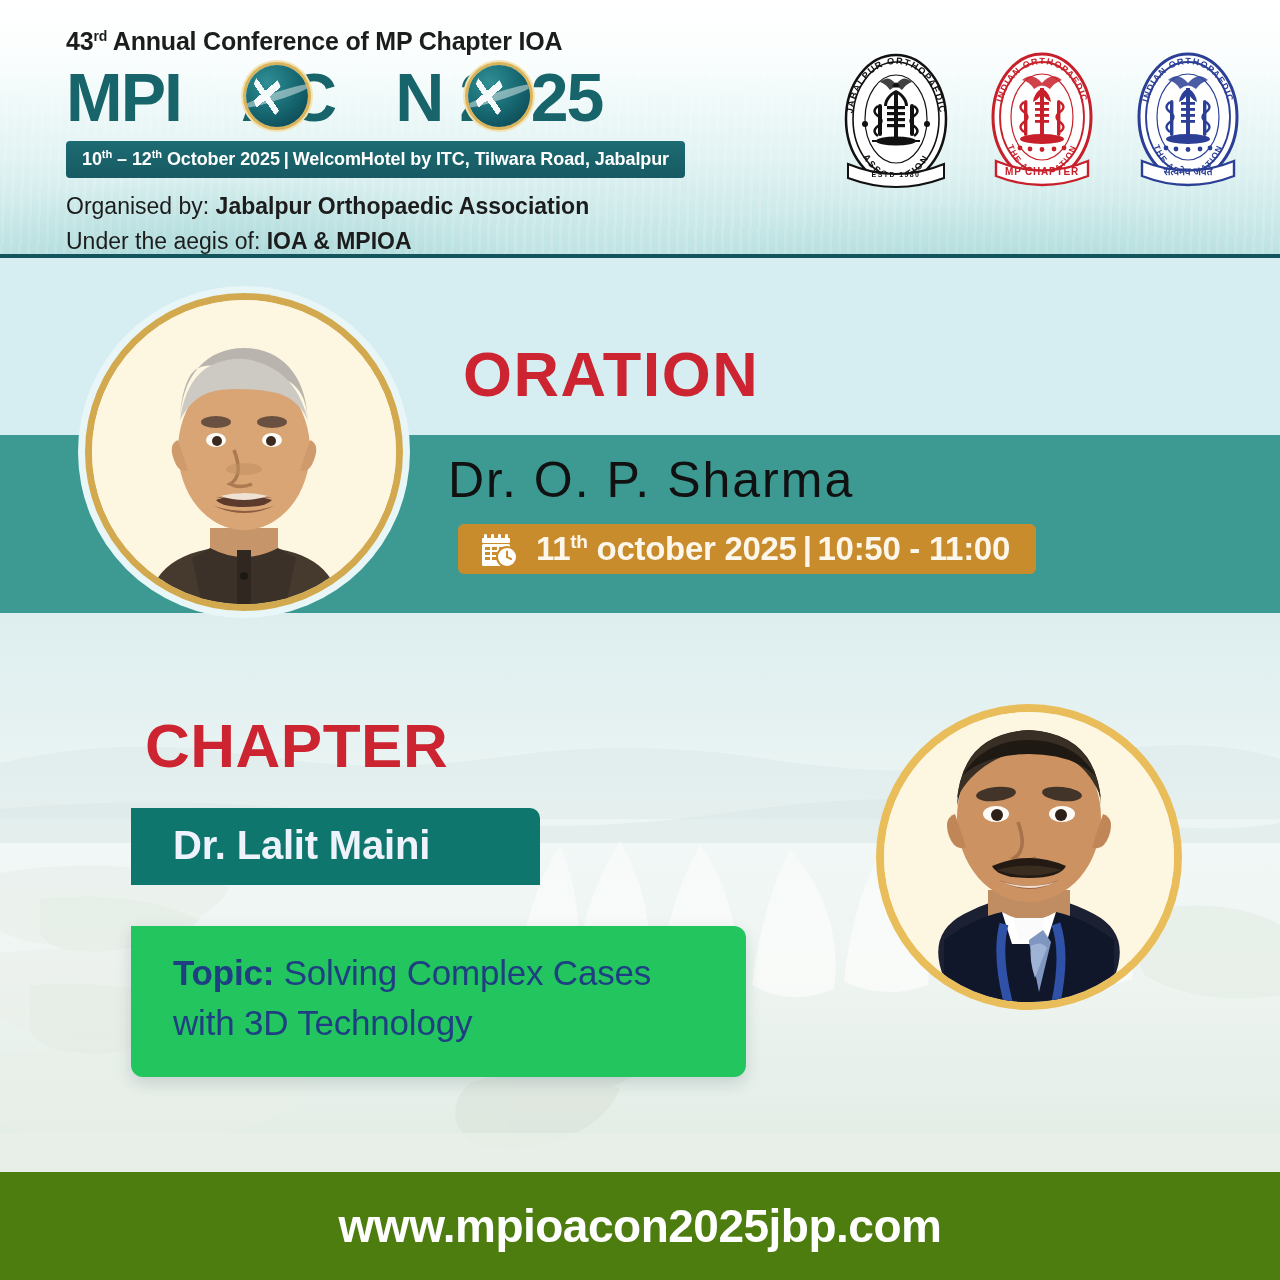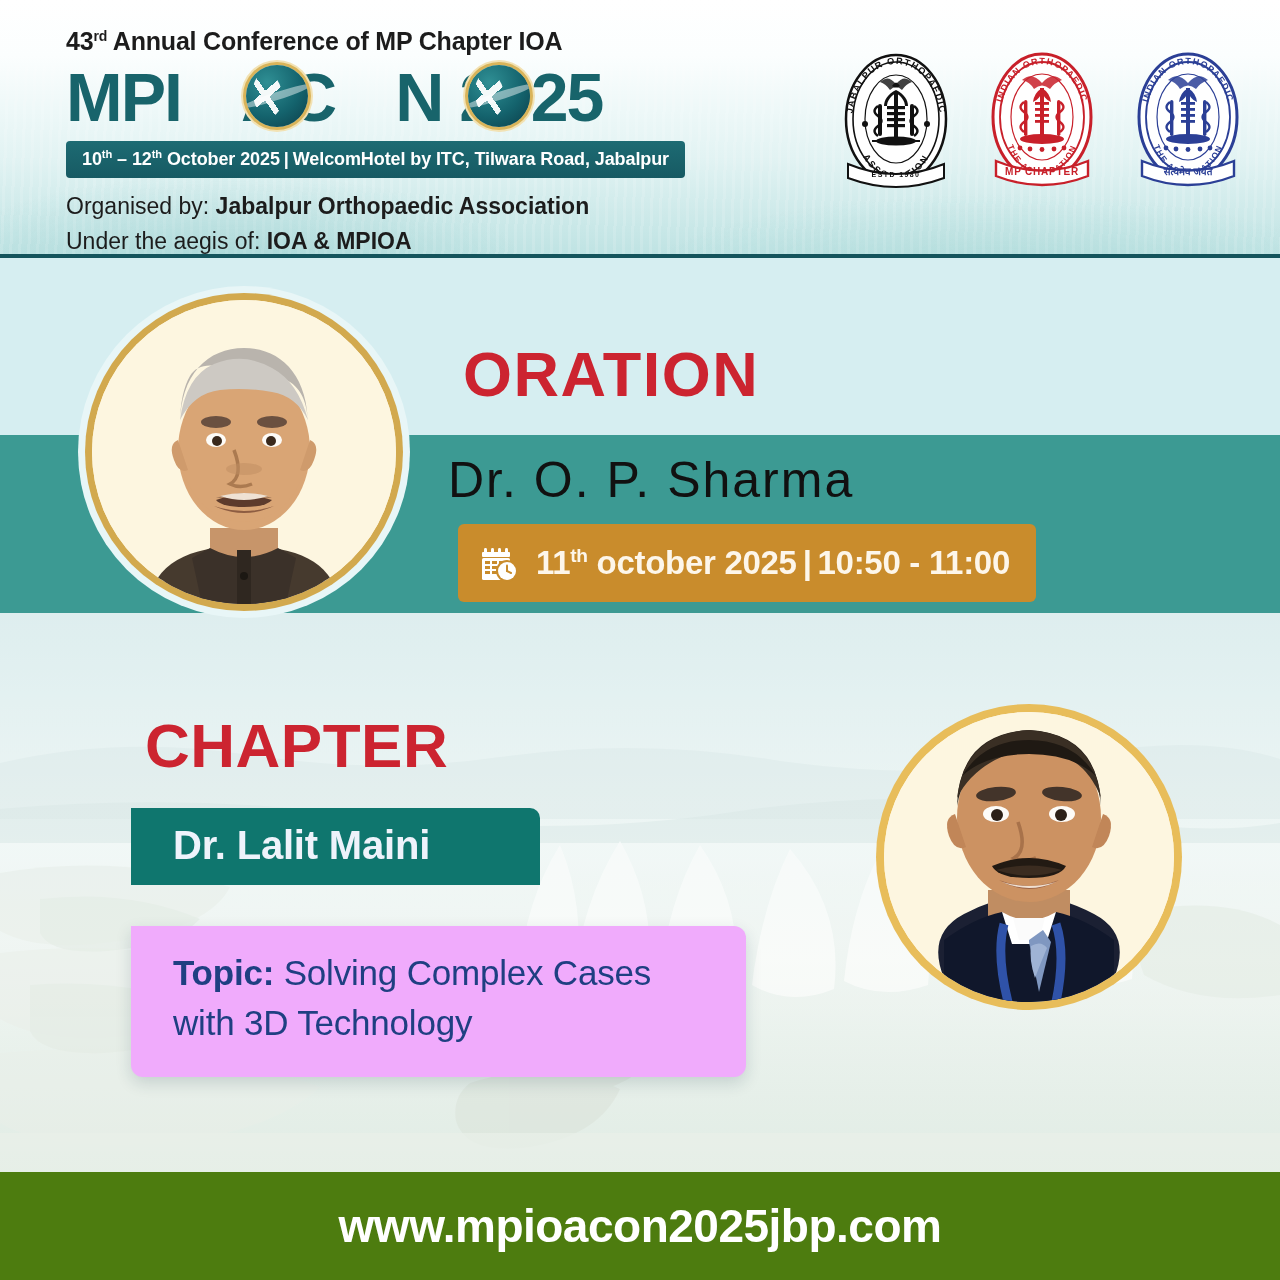--- a/index.html
+++ b/index.html
@@ -114,21 +114,21 @@
     font-size:63px; font-weight:bold; color:#cc2430;
     letter-spacing:1.5px; line-height:1;margin-top:9px;
   }
   .orator-name-1 {
     position:absolute; left:448px; top:455px;
     font-size:50px; color:#111111; letter-spacing:2px; line-height:1;
     font-weight:normal;
   }
   .date-badge {
     position:absolute; left:458px; top:524px;
-    height:78px; background:#c98c2c; border-radius:6px;
+    height:50px; background:#c98c2c; border-radius:6px;
     display:flex; align-items:center; gap:16px; padding:0 26px 0 22px;
   }
   .cal-icon { width:40px; height:40px; flex:0 0 40px; }
   .date-text {
     font-size:33px; font-weight:bold; color:#fdf6ea; white-space:nowrap;
     letter-spacing:-.3px;
   }
   .date-text sup { font-size:.58em; vertical-align:super; }
   .date-text .bar { padding:0 6px; }
 
@@ -151,21 +151,21 @@
     position:absolute; left:131px; top:808px; width:409px;
     background:#0f766e; border-radius:0 10px 0 0;
     padding:14px 26px 16px 42px; z-index:4;
   }
   .navy-box div {
     font-size:40px; font-weight:bold; color:#eef3fb; line-height:1.18;
     letter-spacing:-.2px; white-space:nowrap;
   }
   .topic-card {
     position:absolute; left:131px; top:926px; width:615px;
-    background:#f0abfc; border-radius:0 12px 12px 12px;
+    background:#22c55e; border-radius:0 12px 12px 12px;
     padding:22px 30px 30px 42px; z-index:4;
     box-shadow:0 6px 16px rgba(20,50,70,.16);
   }
   .topic-card p {
     font-size:35px; color:#1f3f82; line-height:1.42; letter-spacing:-.2px;
   }
   .topic-card p b { font-weight:bold; }
 
   
   .footer {

